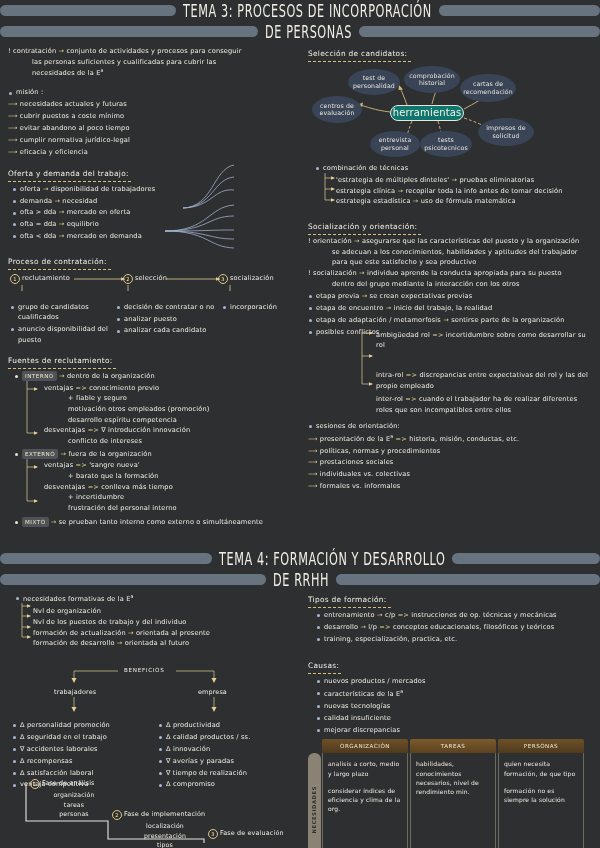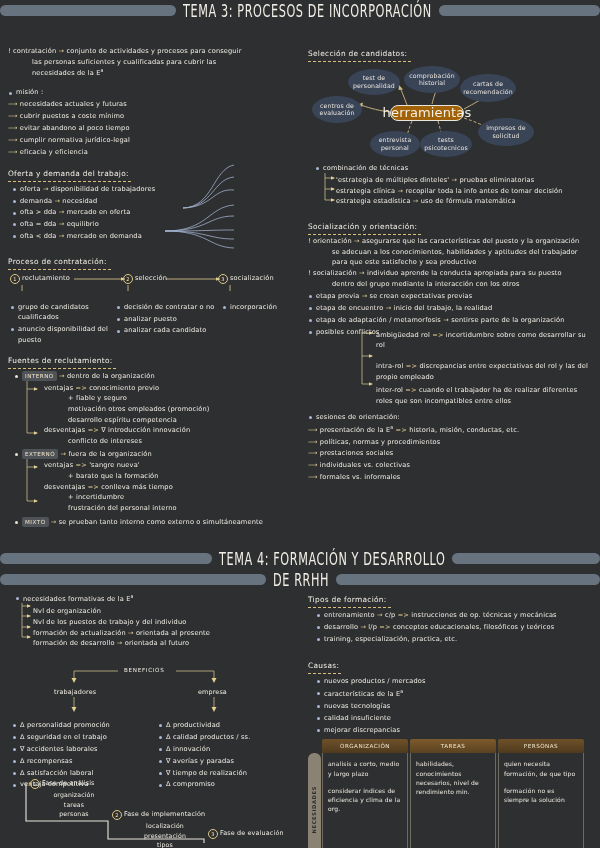--- a/index.html
+++ b/index.html
@@ -74,21 +74,21 @@
   
   .mindmap{position:relative;width:284px;height:92px;margin:2px 0 4px 4px;}
   .blob{
     position:absolute;background:#3a4457;border-radius:50%;
     display:flex;align-items:center;justify-content:center;text-align:center;
     font-size:6.2px;line-height:1.25;color:#e9e6dd;padding:2px;
     box-sizing:border-box;
   }
   .center-node{
     position:absolute;border:1.1px solid #e9e6dd;border-radius:11px;
-    background:#a16207;font-size:13px;color:#f4f1e8;
+    background:#0f766e;font-size:10px;color:#f4f1e8;
     display:flex;align-items:center;justify-content:center;
     padding:1px 6px;box-sizing:border-box;
   }
   .mm-svg{position:absolute;left:0;top:0;}
 
   
   .fan{position:relative;width:300px;}
 
   
   .benef{position:relative;height:60px;margin:8px 0 2px 0;}
@@ -133,20 +133,25 @@
 </style>
 </head>
 <body>
 
 <div class="page">
 
   <div class="banner">
     <div class="tline">
       <div class="bar" style="width:176px"></div>
       <div class="banner-title">TEMA 3: PROCESOS DE INCORPORACIÓN</div>
+      <div class="bar right"></div>
+    </div>
+    <div class="tline">
+      <div class="bar" style="width:258px"></div>
+      <div class="banner-title">DE PERSONAS</div>
       <div class="bar right"></div>
     </div>
   </div>
 
   <div class="cols">
 
     <div class="col colL hand">
 
       <div>
         <span class="excl">!</span>
@@ -395,21 +400,21 @@
         <svg width="32" height="68" style="position:absolute;left:52px;top:5px">
           <path d="M2,0 L2,52 L12,52" stroke="#cbbd8c" stroke-width="0.8" fill="none"></path>
           <path d="M2,1 L12,1" stroke="#cbbd8c" stroke-width="0.8" fill="none"></path>
           <path d="M2,24 L12,24" stroke="#cbbd8c" stroke-width="0.8" fill="none"></path>
           <polygon points="13,1 9,-0.8 9,2.8" fill="#e3cf91"></polygon>
           <polygon points="13,24 9,22.2 9,25.8" fill="#e3cf91"></polygon>
           <polygon points="13,52 9,50.2 9,53.8" fill="#e3cf91"></polygon>
         </svg>
         <div style="padding-left:68px;margin-top:-9px">
           <div><span>ambigüedad rol</span> <span class="arr">=&gt;</span> <span>incertidumbre sobre como desarrollar su rol</span></div>
-          <div style="margin-top:10px"><span>intra-rol</span> <span class="arr">=&gt;</span> <span>discrepancias entre expectativas del rol y las del propio empleado</span></div>
+          <div style="margin-top:19px"><span>intra-rol</span> <span class="arr">=&gt;</span> <span>discrepancias entre expectativas del rol y las del propio empleado</span></div>
           <div style="margin-top:3px"><span>inter-rol</span> <span class="arr">=&gt;</span> <span>cuando el trabajador ha de realizar diferentes roles que son incompatibles entre ellos</span></div>
         </div>
       </div>
 
       <ul class="b" style="margin-top:5px">
         <li>sesiones de orientación:</li>
       </ul>
       <ul class="plainlist ind1">
         <li><span class="arr">⟶ </span><span>presentación de la E</span><span class="sub">a</span> <span class="arr">=&gt;</span> <span>historia, misión, conductas, etc.</span></li>
         <li><span class="arr">⟶ </span><span>políticas, normas y procedimientos</span></li>

